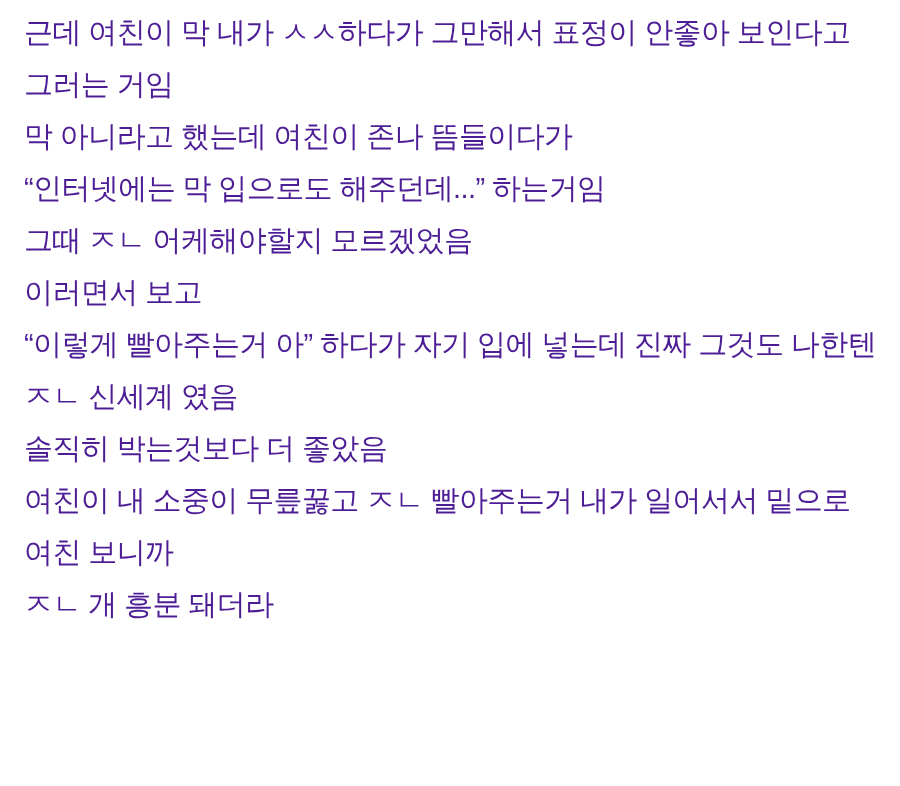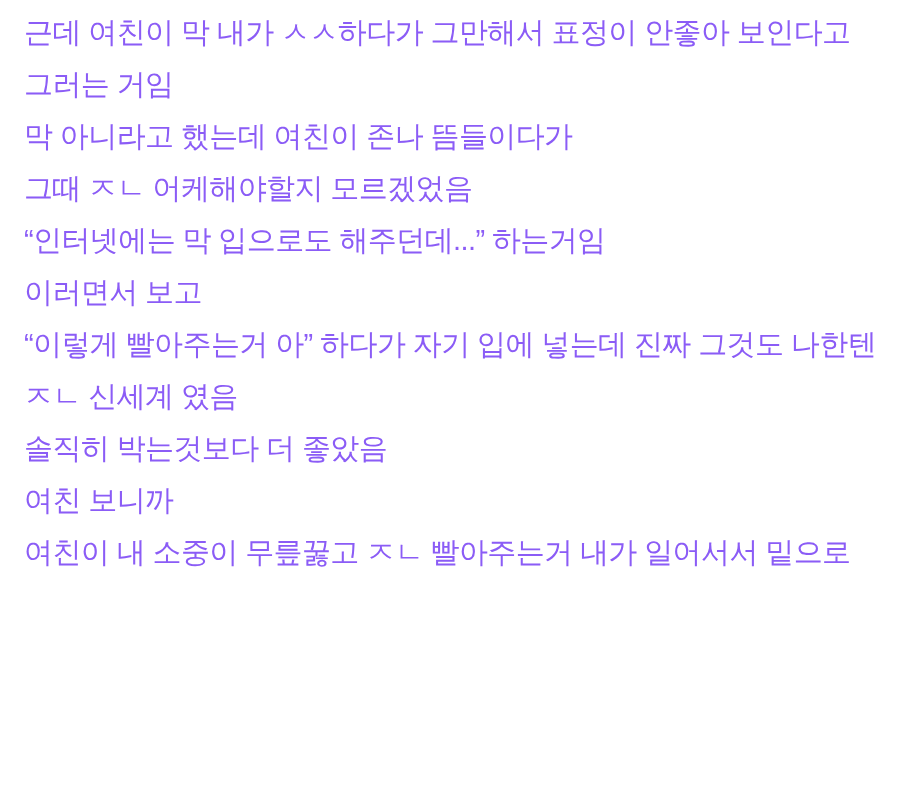--- a/index.html
+++ b/index.html
@@ -8,40 +8,41 @@
   }
   body {
     width: 900px;
     height: 786px;
     background: #ffffff;
     overflow: hidden;
     font-family: "Liberation Sans", sans-serif;
   }
   .post-body {
     padding: 6px 16px 0 24px;
-    color: #8b5cf6;
+    color: #4c1d95;
     font-size: 29px;
     line-height: 52px;
     font-weight: 500;
     letter-spacing: -0.6px;
   }
   .post-line {
     white-space: nowrap;
   }
 </style>
 </head>
 <body>
 
 <main>
   <div class="post-body" id="post-body">
       <div class="post-line">근데 여친이 막 내가 ㅅㅅ하다가 그만해서 표정이 안좋아 보인다고</div>
       <div class="post-line">그러는 거임</div>
       <div class="post-line">막 아니라고 했는데 여친이 존나 뜸들이다가</div>
+      <div class="post-line">“인터넷에는 막 입으로도 해주던데...” 하는거임</div>
       <div class="post-line">그때 ㅈㄴ 어케해야할지 모르겠었음</div>
-      <div class="post-line">“인터넷에는 막 입으로도 해주던데...” 하는거임</div>
       <div class="post-line">이러면서 보고</div>
       <div class="post-line">“이렇게 빨아주는거 아” 하다가 자기 입에 넣는데 진짜 그것도 나한텐</div>
       <div class="post-line">ㅈㄴ 신세계 였음</div>
       <div class="post-line">솔직히 박는것보다 더 좋았음</div>
+      <div class="post-line">여친이 내 소중이 무릎꿇고 ㅈㄴ 빨아주는거 내가 일어서서 밑으로</div>
       <div class="post-line">여친 보니까</div>
-      <div class="post-line">여친이 내 소중이 무릎꿇고 ㅈㄴ 빨아주는거 내가 일어서서 밑으로</div>
+      <div class="post-line">ㅈㄴ 개 흥분 돼더라</div>
     </div>
 </main>
 
 </body></html>

